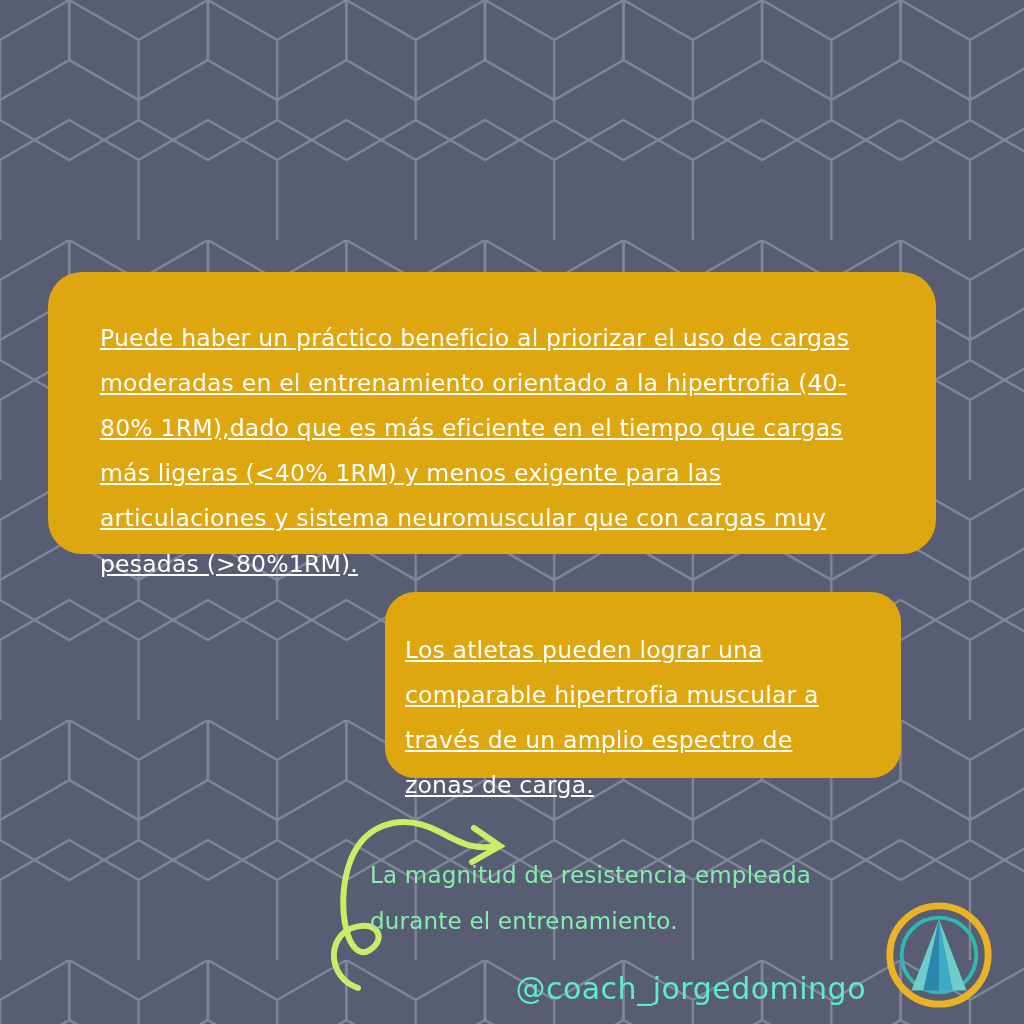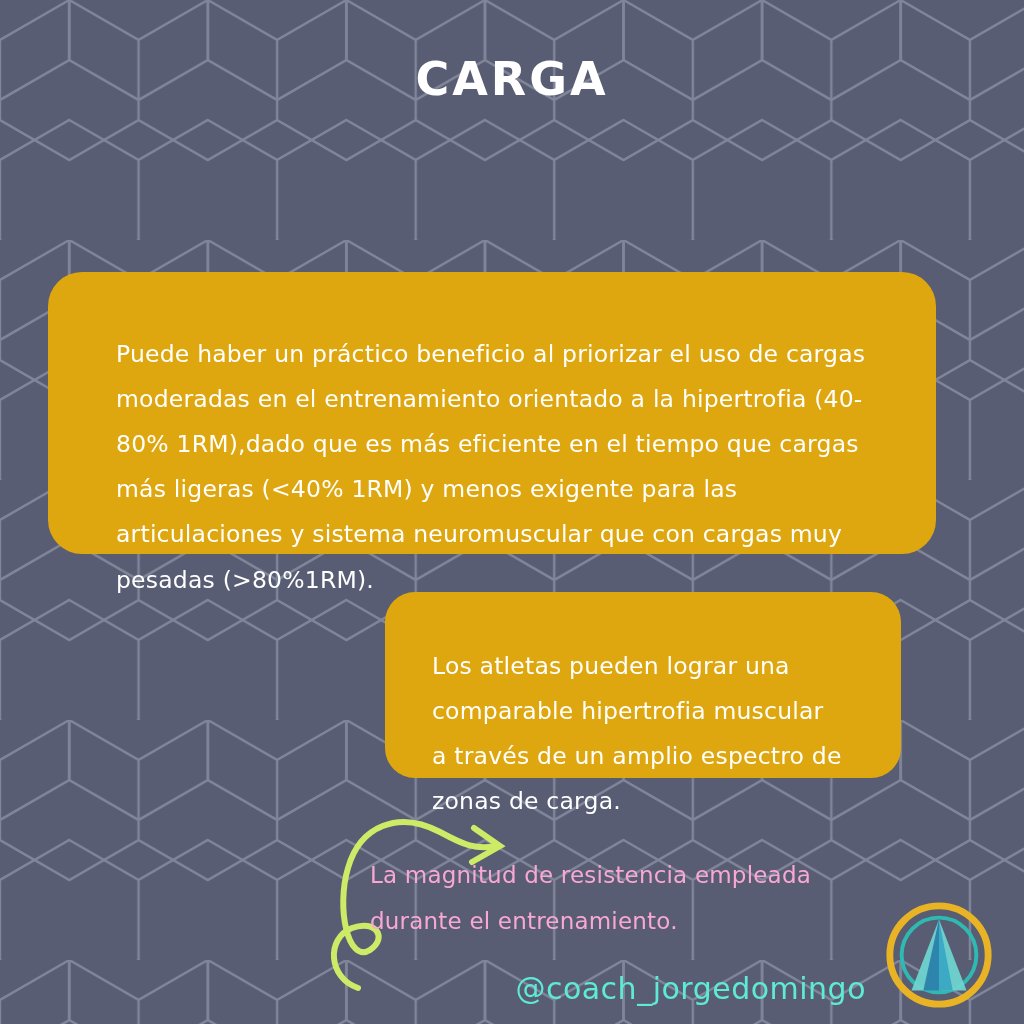--- a/index.html
+++ b/index.html
@@ -56,37 +56,37 @@
   
   .card {
     position: absolute;
     background: #dfa70f;
     color: #ffffff;
     font-family: "DejaVu Sans", sans-serif;
     font-size: 23.5px;
     line-height: 1.92;
     letter-spacing: 0.2px;
   }
-  .card p { margin: 16px; }
+  .card p { margin: 0; text-decoration: underline; }
 
   #card-1 {
     left: 48px;
     top: 272px;
     width: 888px;
     height: 282px;
     border-radius: 34px;
     padding: 44px 52px 34px 52px;
   }
   #card-2 {
     left: 385px;
     top: 592px;
     width: 516px;
     height: 186px;
     border-radius: 30px;
-    padding: 36px 42px 28px 31px;
+    padding: 36px 42px 28px 20px;
   }
   
   .card::before,
   .card::after {
     content: "";
     position: absolute;
     background: #dfa70f;
     z-index: -1;
   }
   #card-1::before {
@@ -101,21 +101,21 @@
   #card-2::after {
     right: -10px; top: 22px; width: 26px; height: 140px; border-radius: 14px;
   }
 
   
   #green-note {
     position: absolute;
     left: 370px;
     top: 852px;
     width: 520px;
-    color: #f9a8d4;
+    color: #86efac;
     font-family: "DejaVu Sans", sans-serif;
     font-size: 23px;
     line-height: 2.0;
     letter-spacing: 0.2px;
   }
   #arrow-svg {
     position: absolute;
     left: 318px;
     top: 788px;
     width: 230px;
@@ -153,21 +153,20 @@
           <polygon points="86.6,150 173.2,200 173.2,300 86.6,350 0,300 0,200"></polygon>
           <polygon points="0,-75 86.6,-25 86.6,75 0,125 -86.6,75 -86.6,-25"></polygon>
           <polygon points="173.2,-75 259.8,-25 259.8,75 173.2,125 86.6,75 86.6,-25"></polygon>
         </g>
       </pattern>
     </defs>
     <rect width="1024" height="1024" fill="#585d73"></rect>
     <rect width="1024" height="1024" fill="url(#hex)"></rect>
   </svg>
 
-  <div class="kicker">CARGA</div>
 
   <div class="card" id="card-1">
     <p>Puede haber un práctico beneficio al priorizar el uso de cargas moderadas en el entrenamiento  orientado a la hipertrofia (40-80% 1RM),dado que es más eficiente en el tiempo que cargas más ligeras (&lt;40% 1RM) y menos exigente para las articulaciones y sistema neuromuscular que con cargas muy pesadas (&gt;80%1RM).</p>
   </div>
 
   <div class="card" id="card-2">
     <p>Los atletas pueden lograr una comparable hipertrofia muscular a través de un amplio espectro de zonas de carga.</p>
   </div>
 
   <svg id="arrow-svg" viewBox="0 0 230 230">

